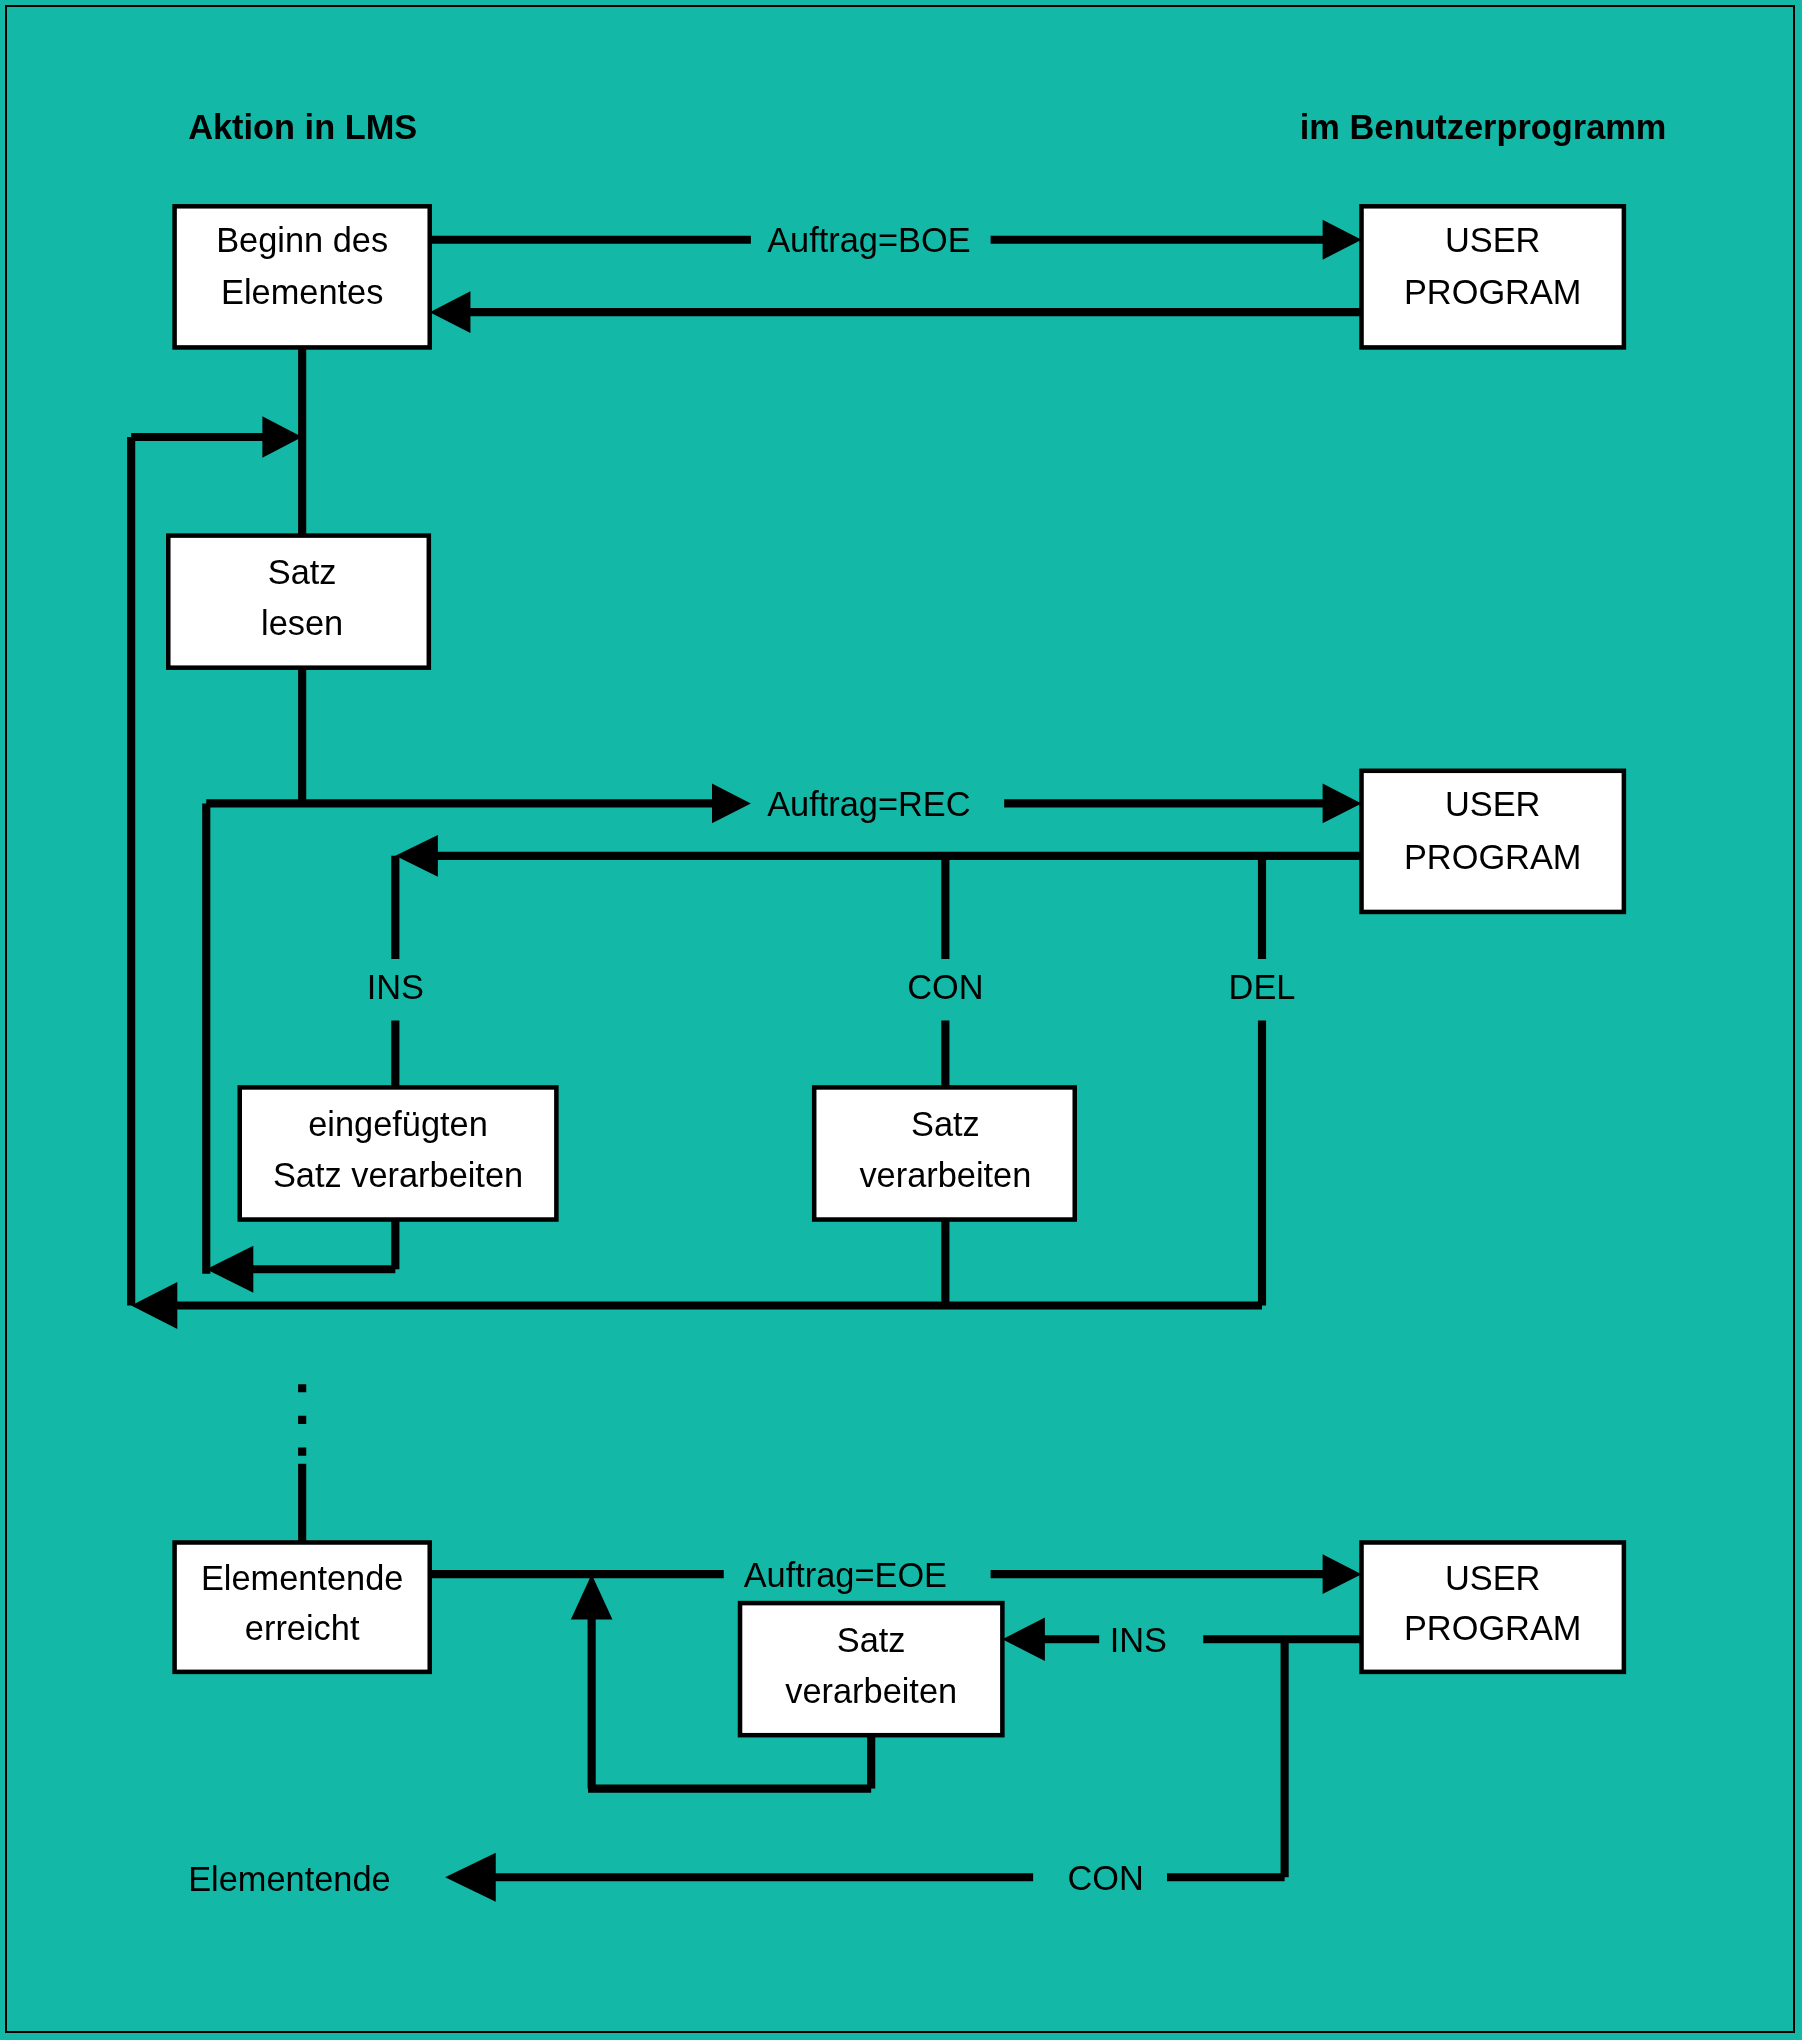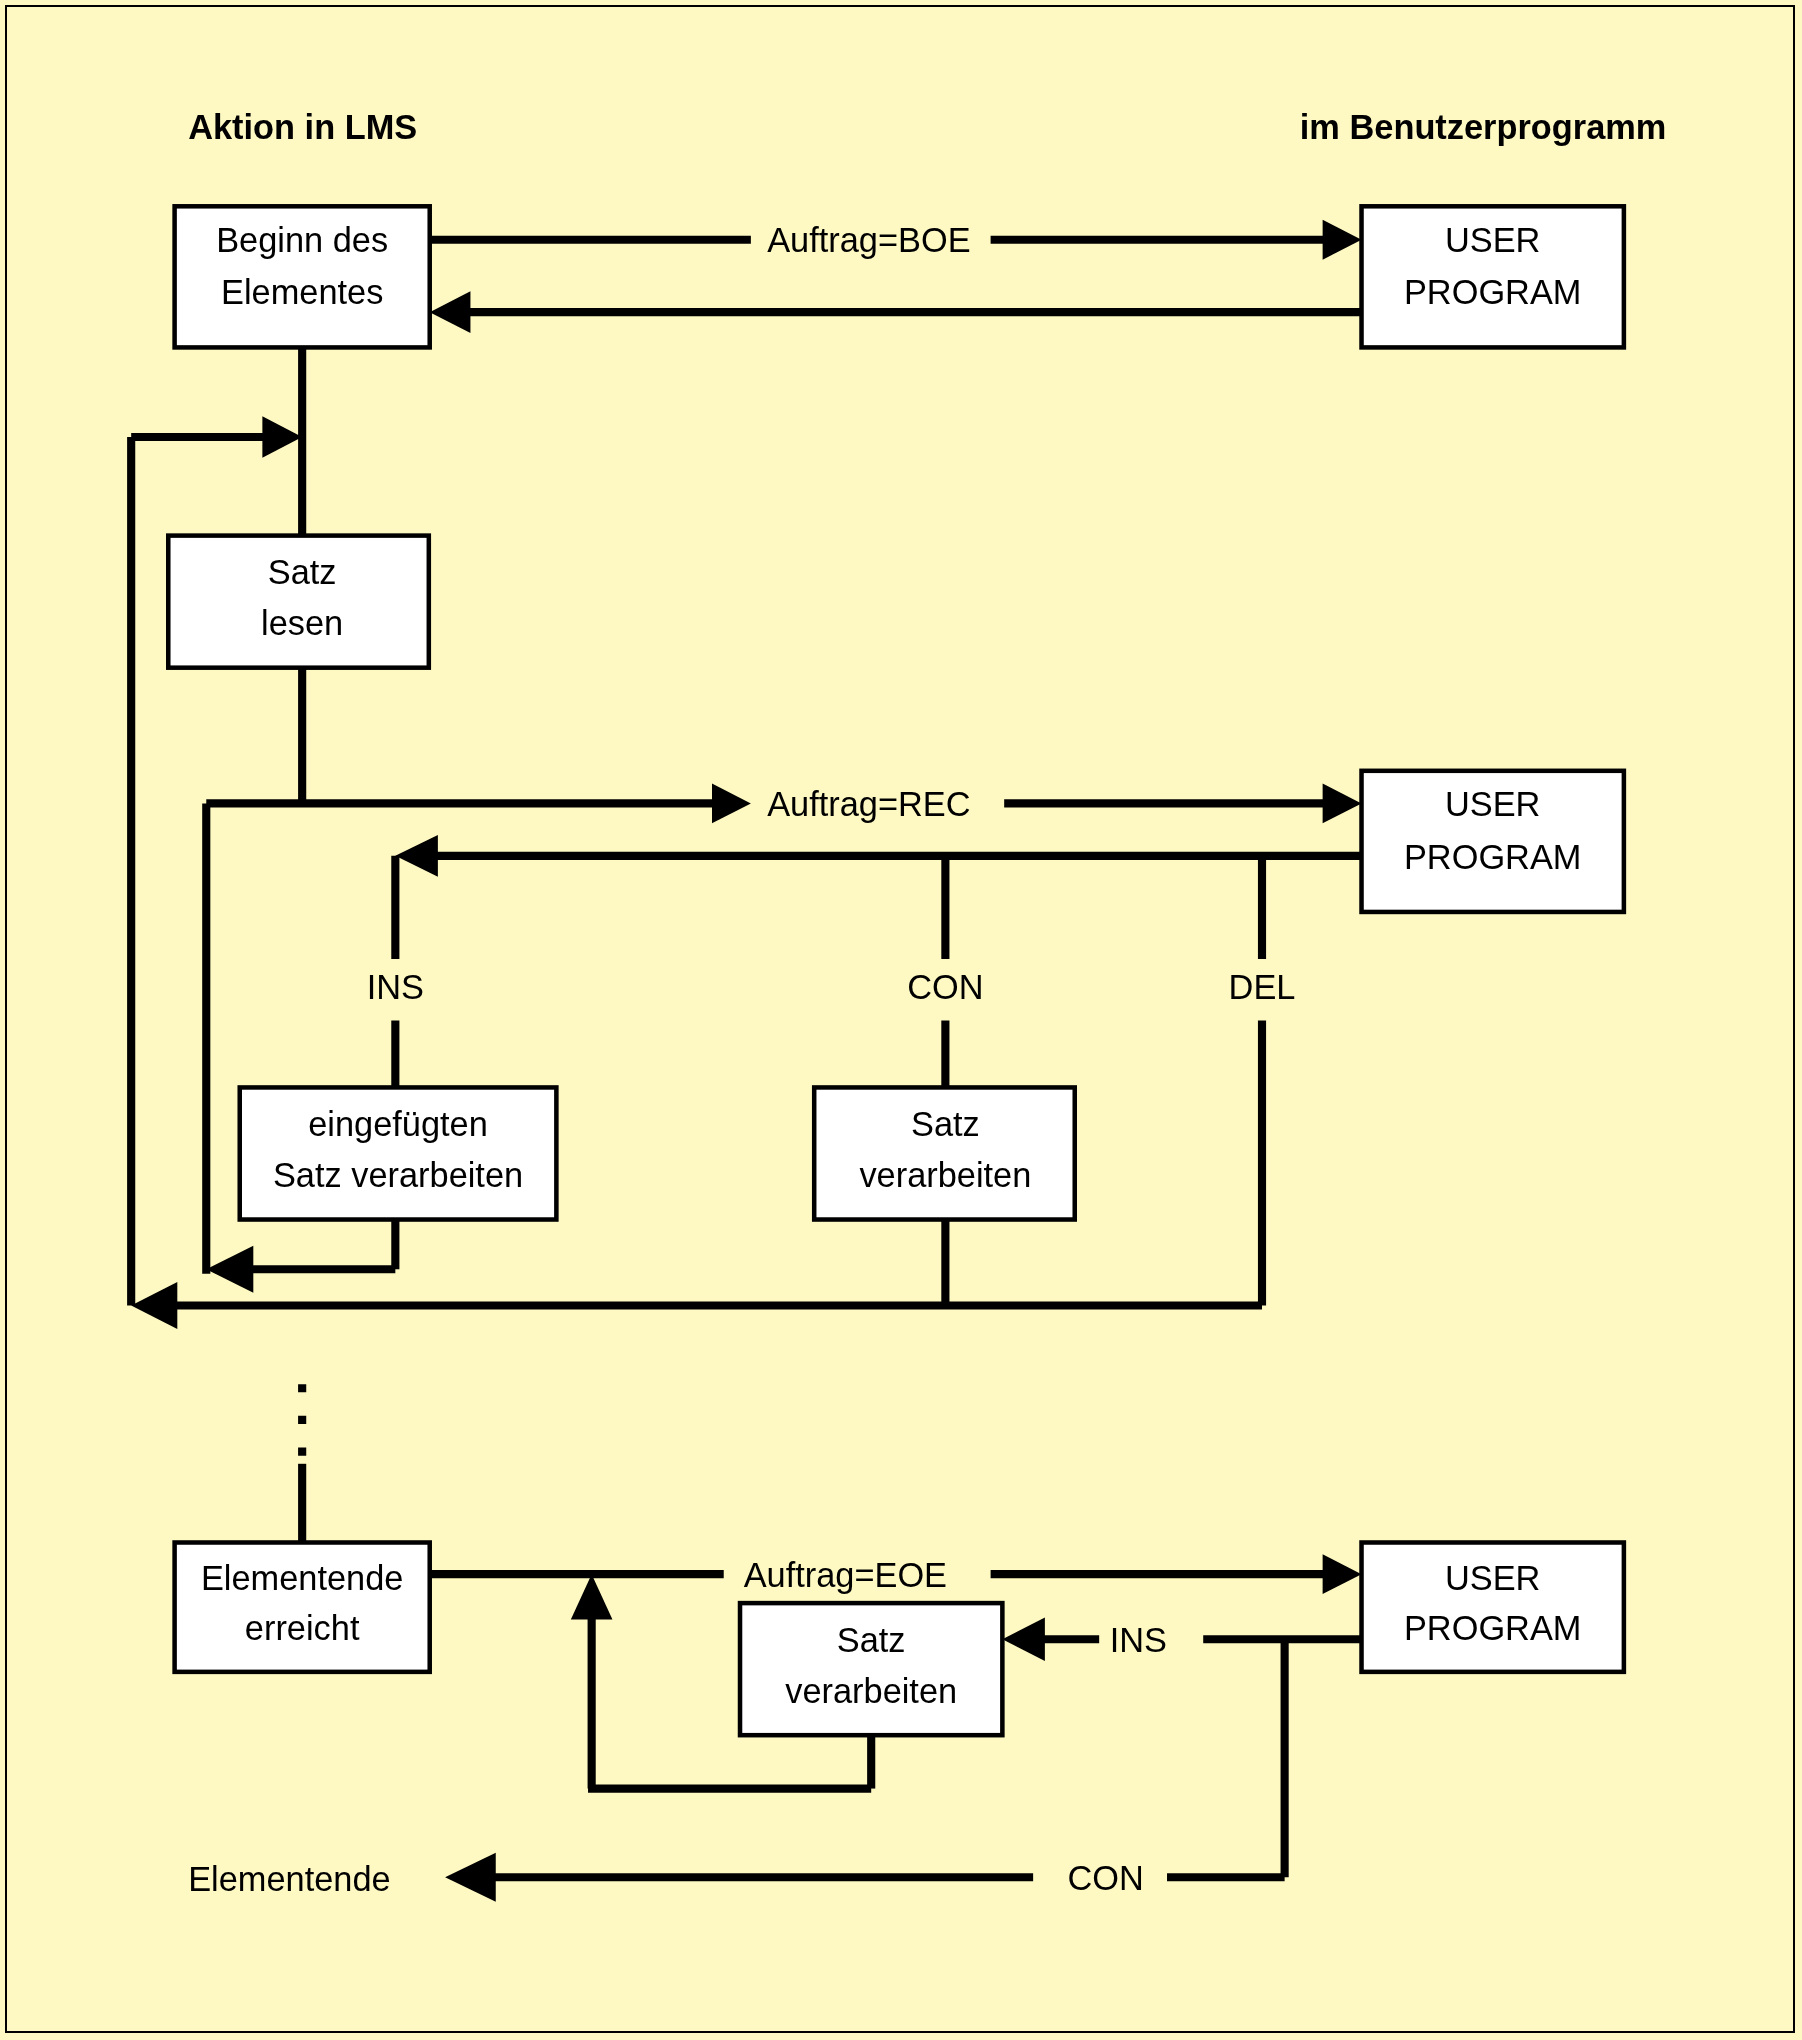--- a/index.html
+++ b/index.html
@@ -7,21 +7,21 @@
     padding: 0;
     background: #ffffff;
   }
   body {
     font-family: "Liberation Sans", sans-serif;
   }
   #page {
     position: relative;
     width: 1803px;
     height: 2041px;
-    background: #fef9c3;
+    background: #14b8a6;
     overflow: hidden;
   }
   #page-frame {
     position: absolute;
     left: 5.4px;
     top: 5.4px;
     width: 1790px;
     height: 2028px;
     border: 2.7px solid #000000;
     box-sizing: border-box;

